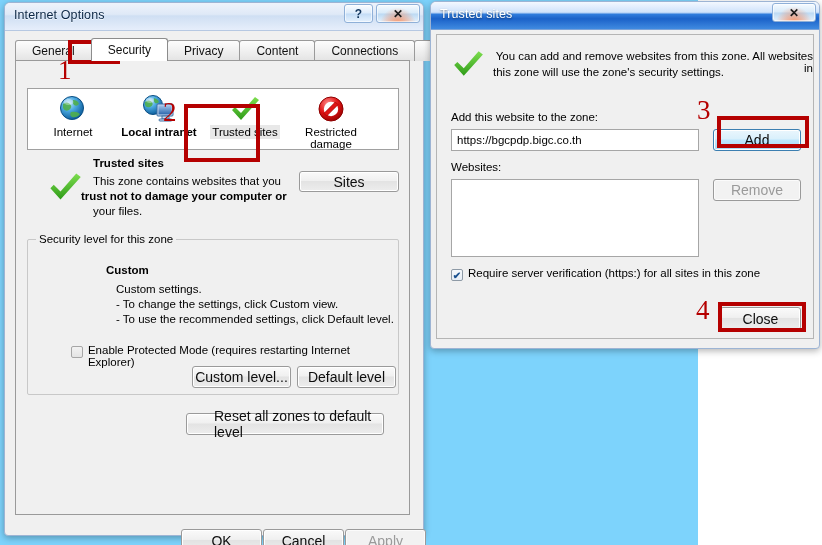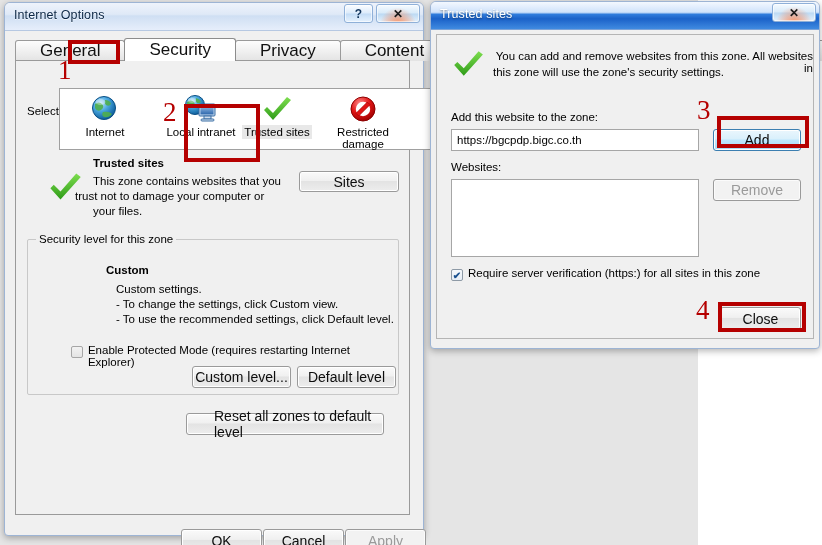--- a/index.html
+++ b/index.html
@@ -3,21 +3,21 @@
 <meta charset="utf-8">
 <style>
   * { box-sizing: border-box; }
   html, body {
     margin: 0; padding: 0;
     width: 822px; height: 545px;
     overflow: hidden;
     background: #ffffff;
     font-family: "Liberation Sans", sans-serif;
   }
-  #root { position: relative; width: 698px; height: 545px; background: #e5e5e5; }
+  #root { position: relative; width: 698px; height: 545px; background: #7dd3fc; }
 
   
   .win {
     position: absolute;
     background: #f0f0f0;
     border: 1px solid #9db4d4;
     border-radius: 6px 6px 4px 4px;
     box-shadow: 0 2px 7px rgba(0,0,0,0.30);
   }
   .titlebar {
@@ -50,46 +50,46 @@
     background:
       radial-gradient(ellipse at 50% 120%, rgba(255,120,60,.85) 0%, rgba(255,140,80,0) 62%),
       linear-gradient(to bottom, #f6fbff 0%, #d8eaf9 48%, #bcd9f3 52%, #e3f1fd 100%);
     color: #1a1a1a;
   }
   .wbody { position: relative; }
 
   
   .tabstrip { position: absolute; left: 10px; top: 7px; display: flex; align-items: flex-end; }
   .tab {
-    height: 21px; padding: 0 24px;
+    height: 21px; padding: 0 16px;
     border: 1px solid #9a9a9a; border-bottom: none;
     border-radius: 3px 3px 0 0;
     background: linear-gradient(to bottom, #fdfdfd 0%, #efefef 55%, #e3e3e3 100%);
-    font-size: 17px; color: #111; line-height: 20px;
+    font-size: 12px; color: #111; line-height: 20px;
     margin-right: -1px;
   }
   .tab.selected {
     background: #ffffff; height: 23px; line-height: 22px;
     border-color: #8c8c8c; position: relative; z-index: 3;
   }
 
   .panel {
     position: absolute; left: 10px; top: 29px;
     width: 395px; height: 455px;
     background: #f0f0f0;
     border: 1px solid #9a9a9a;
   }
 
   .txt { font-size: 11.5px; color: #000; }
   .bold { font-weight: bold; }
 
   
   .zonebox {
     position: absolute; left: 11px; top: 27px; width: 372px; height: 62px;
-    background: #ffffff; border: 1px solid #a0a0a0; margin-left: 32px;
+    background: #ffffff; border: 1px solid #a0a0a0;
   }
   .zone {
     position: absolute; top: 4px; width: 86px; text-align: center;
     font-size: 11.5px; color: #000;
   }
   .zone .glyph { height: 32px; display: flex; align-items: center; justify-content: center; }
   .zone .zlabel { line-height: 12px; display: inline-block; padding: 1px 2px; }
   .zone.active .zlabel { background: #e8e8e8; }
 
   
@@ -191,21 +191,21 @@
                 <circle cx="14" cy="14" r="11.5" fill="url(#gl1)" stroke="#0a4e84" stroke-width="1"></circle>
                 <path d="M5 10 Q9 7 12 10 Q15 13 11 16 Q7 18 5 14 Z" fill="#4fae4f" opacity=".92"></path>
                 <path d="M15 6 Q20 6 21 10 Q19 13 16 11 Q14 9 15 6 Z" fill="#4fae4f" opacity=".92"></path>
                 <path d="M13 18 Q19 17 22 20 Q19 24 14 23 Q11 21 13 18 Z" fill="#4fae4f" opacity=".92"></path>
                 <ellipse cx="10.5" cy="8" rx="5" ry="3" fill="#ffffff" opacity=".34"></ellipse>
               </svg>
             </div>
             <span class="zlabel">Internet</span>
           </div>
 
-          <div class="zone" style="left:98px;">
+          <div class="zone" style="left:88px;font-weight:bold;">
             <div class="glyph">
               <svg width="34" height="30" viewBox="0 0 34 30">
                 <defs>
                   <radialGradient id="gl2" cx="36%" cy="30%" r="72%">
                     <stop offset="0%" stop-color="#bfe6fb"></stop>
                       <stop offset="45%" stop-color="#4aa8e0"></stop>
                     <stop offset="100%" stop-color="#0c5d9b"></stop>
                   </radialGradient>
                   <linearGradient id="mon" x1="0" y1="0" x2="0" y2="1">
                     <stop offset="0%" stop-color="#9fc3ea"></stop>
@@ -266,21 +266,21 @@
                 <linearGradient id="gch2" x1="0" y1="0" x2="0" y2="1">
                   <stop offset="0%" stop-color="#7ede4f"></stop>
                     <stop offset="100%" stop-color="#2e9b18"></stop>
                 </linearGradient>
               </defs>
               <path d="M3 15 L6 12 L12 18 L26 2 L30 5 L12 25 Z" fill="url(#gch2)"></path>
             </svg>
           </div>
           <div class="txt bold" style="position:absolute;left:66px;top:0px;">Trusted sites</div>
           <div class="txt" style="position:absolute;left:66px;top:18px;">This zone contains websites that you</div>
-          <div class="txt" style="position:absolute;left:48px;top:33px;">trust not to damage your computer or</div>
+          <div class="txt" style="position:absolute;left:54px;top:33px;font-weight:bold;">trust not to damage your computer or</div>
           <div class="txt" style="position:absolute;left:66px;top:48px;">your files.</div>
           <div class="btn" style="position:absolute;left:272px;top:14px;width:100px;height:21px;">Sites</div>
         </div>
 
         <div class="group" style="left:11px; top:178px; width:372px; height:156px;padding-left:22px;">
           <div class="legend">Security level for this zone</div>
 
           <div class="txt bold" style="position:absolute;left:78px;top:24px;">Custom</div>
           <div class="txt" style="position:absolute;left:88px;top:43px;">Custom settings.</div>
           <div class="txt" style="position:absolute;left:88px;top:58px;">- To change the settings, click Custom view.</div>

